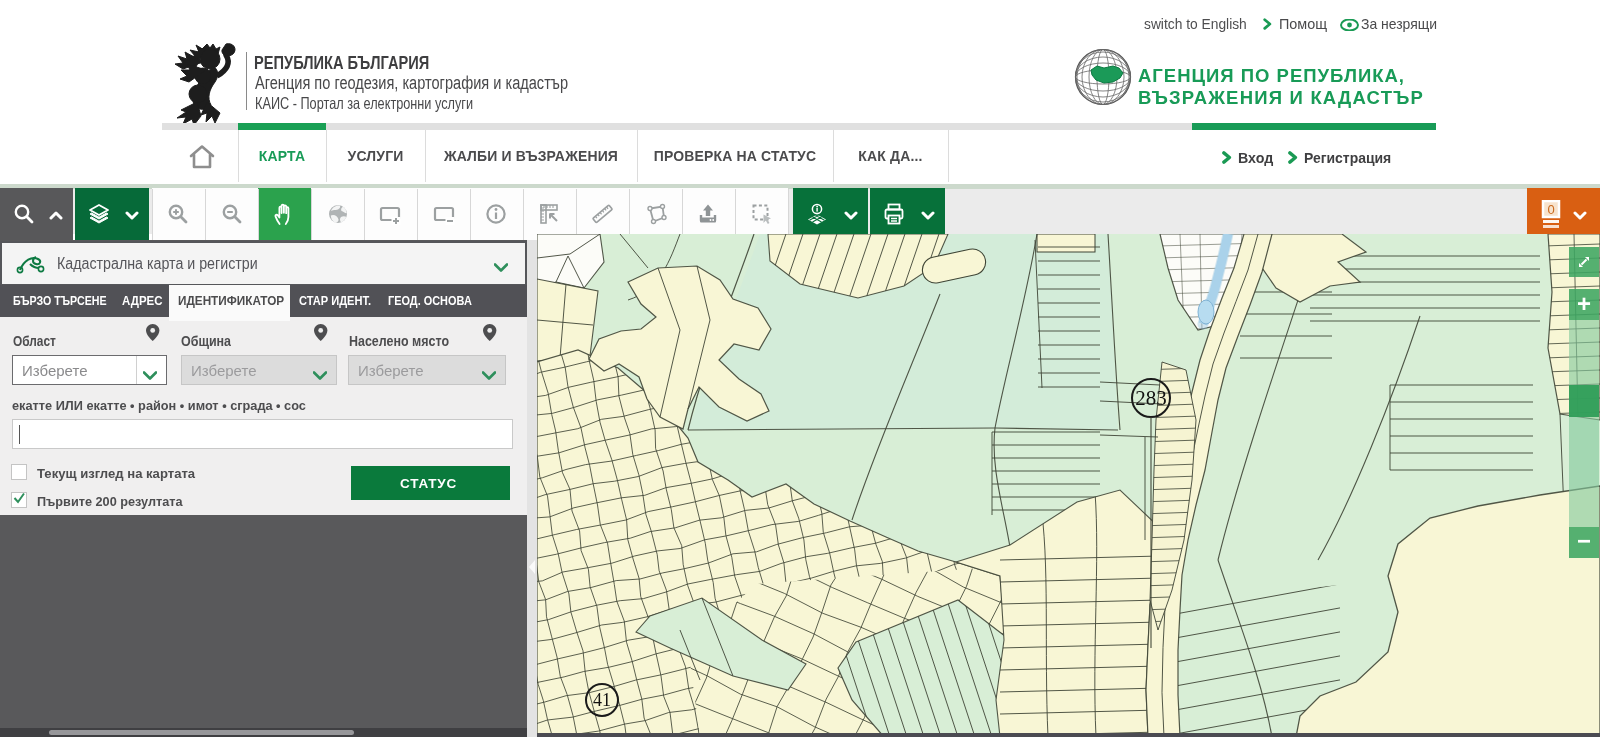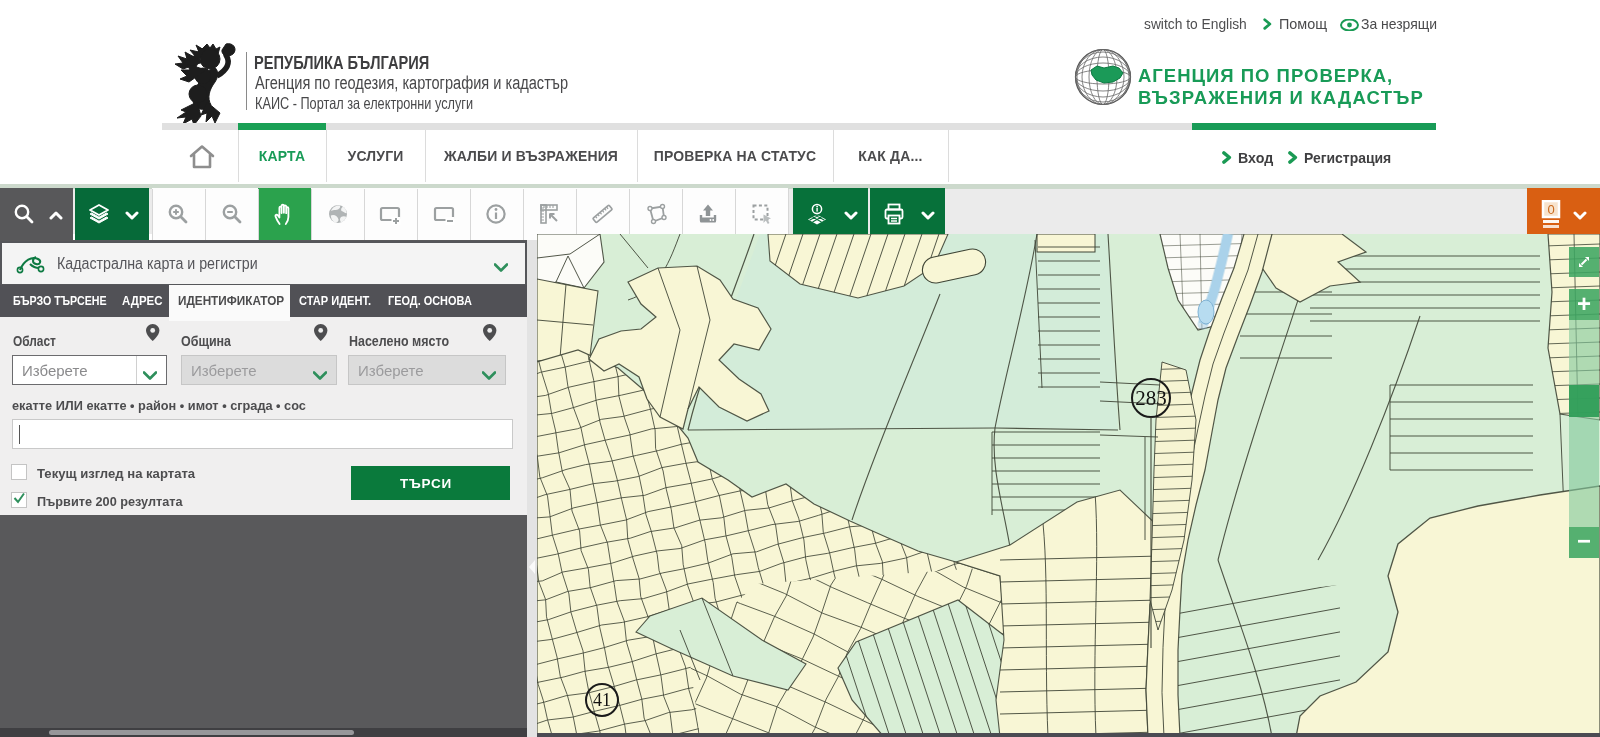--- a/index.html
+++ b/index.html
@@ -42,21 +42,21 @@
       <ellipse cx="29" cy="30" rx="14" ry="27.5" fill="none" stroke="#666" stroke-width="0.8"></ellipse>
       <ellipse cx="29" cy="30" rx="21" ry="27.5" fill="none" stroke="#666" stroke-width="0.8"></ellipse>
       <ellipse cx="29" cy="30" rx="26" ry="27.5" fill="none" stroke="#666" stroke-width="0.8"></ellipse>
       <ellipse cx="29" cy="30" rx="27.5" ry="7" fill="none" stroke="#666" stroke-width="0.8"></ellipse>
       <ellipse cx="29" cy="30" rx="27.5" ry="14" fill="none" stroke="#666" stroke-width="0.8"></ellipse>
       <ellipse cx="29" cy="30" rx="27.5" ry="20" fill="none" stroke="#666" stroke-width="0.8"></ellipse>
       <ellipse cx="29" cy="30" rx="27.5" ry="25" fill="none" stroke="#666" stroke-width="0.8"></ellipse>
       <path d="M17 23 l6-4 7 2 9-2 6 2 4 5 -3 5 -7 4 -9 1 -8-3 -4-5 Z" fill="#1b9a58" stroke="#0c7a42" stroke-width="1"></path>
     </svg>
   </div>
-<div style="position:absolute;left:1138px;top:67px;font-size:18.5px;font-weight:bold;color:#189b57;letter-spacing:1px;white-space:nowrap;transform:scaleX(1.0);transform-origin:left top;line-height:1;">АГЕНЦИЯ ПО ПРОВЕРКА,</div>
+<div style="position:absolute;left:1138px;top:67px;font-size:18.5px;font-weight:bold;color:#189b57;letter-spacing:1px;white-space:nowrap;transform:scaleX(1.0);transform-origin:left top;line-height:1;">АГЕНЦИЯ ПО РЕПУБЛИКА,</div>
 <div style="position:absolute;left:1138px;top:89px;font-size:18.5px;font-weight:bold;color:#189b57;letter-spacing:1.2px;white-space:nowrap;transform:scaleX(1.0);transform-origin:left top;line-height:1;">ВЪЗРАЖЕНИЯ И КАДАСТЪР</div>
 <div style="position:absolute;left:162px;top:123px;width:1030px;height:7px;background:#e0e0e0;"></div>
 <div style="position:absolute;left:1192px;top:123px;width:244px;height:7px;background:#189b57;"></div>
 <div style="position:absolute;left:238px;top:123px;width:88px;height:7px;background:#1aa055;"></div>
 <div style="position:absolute;left:272px;top:130px;width:0;height:0;border-left:10px solid transparent;border-right:10px solid transparent;border-top:10px solid #1aa055;"></div>
 <div style="position:absolute;left:0;top:130px;width:1600px;height:52px;background:#fff;"></div>
 <div style="position:absolute;left:188px;top:143px;width:28px;height:27px;"><svg width="28" height="27" viewBox="0 0 28 27" style="">
       <path d="M3 13 L14 3.5 L25 13 M6 11.5 V24 H22 V11.5" fill="none" stroke="#8e8e8e" stroke-width="2.6" stroke-linejoin="round" stroke-linecap="round"></path>
     </svg></div>
 <div style="position:absolute;left:238px;top:130px;width:88px;height:52px;line-height:52px;text-align:center;font-size:15.5px;font-weight:bold;color:#189b57;letter-spacing:0.2px;transform:scaleX(0.9);transform-origin:center;">КАРТА</div>
@@ -590,21 +590,21 @@
 <div style="position:absolute;left:12px;top:419px;width:501px;height:30px;background:#fff;border:1px solid #c9c9c9;box-sizing:border-box;"></div>
 <div style="position:absolute;left:19px;top:425px;width:1px;height:19px;background:#555;"></div>
 <div style="position:absolute;left:11px;top:464px;width:14px;height:14px;background:#fff;border:1px solid #c4c4c4;"></div>
 <div style="position:absolute;left:37px;top:467px;font-size:13.5px;font-weight:bold;color:#4d4d4f;letter-spacing:0;white-space:nowrap;transform:scaleX(0.97);transform-origin:left top;line-height:1;">Текущ изглед на картата</div>
 <div style="position:absolute;left:11px;top:492px;width:14px;height:14px;background:#fff;border:1px solid #c4c4c4;"></div>
 <div style="position:absolute;left:12px;top:491px;width:14px;height:14px;"><svg width="14" height="14" viewBox="0 0 14 14" style="">
       <path d="M2.5 7 L6 11 L12 2.5" fill="none" stroke="#2e8f5c" stroke-width="2"></path>
     </svg></div>
 <div style="position:absolute;left:37px;top:495px;font-size:13.5px;font-weight:bold;color:#4d4d4f;letter-spacing:0;white-space:nowrap;transform:scaleX(0.94);transform-origin:left top;line-height:1;">Първите 200 резултата</div>
 <div style="position:absolute;left:351px;top:466px;width:159px;height:34px;background:#0a7a3c;"></div>
-<div style="position:absolute;left:400px;top:477px;font-size:13.5px;font-weight:bold;color:#fff;letter-spacing:0.8px;white-space:nowrap;transform:scaleX(1.0);transform-origin:left top;line-height:1;">ТЪРСИ</div>
+<div style="position:absolute;left:400px;top:477px;font-size:13.5px;font-weight:bold;color:#fff;letter-spacing:0.8px;white-space:nowrap;transform:scaleX(1.0);transform-origin:left top;line-height:1;">СТАТУС</div>
 <div style="position:absolute;left:0;top:728px;width:527px;height:9px;background:#3f3f42;"></div>
 <div style="position:absolute;left:49px;top:730px;width:305px;height:5px;background:#97979a;border-radius:3px;"></div>
 <div style="position:absolute;left:527px;top:240px;width:10px;height:497px;background:#e3e3e3;"></div>
 <div style="position:absolute;left:529px;top:560px;width:0;height:0;border-top:7px solid transparent;border-bottom:7px solid transparent;border-right:6px solid #fafafa;"></div>
 <div style="position:absolute;width:30px;height:31px;background:rgba(62,166,98,0.88);color:#fff;text-align:center;left:1569px;top:247px;height:30px;"><svg width="16" height="16" viewBox="0 0 16 16" style="margin-top:7px">
       <path d="M5.5 10.5 L10.5 5.5" stroke="#fff" stroke-width="2" fill="none"></path>
       <path d="M9 3 H13 V7 Z" fill="#fff"></path>
       <path d="M7 13 H3 V9 Z" fill="#fff"></path>
     </svg></div>
 <div style="position:absolute;width:30px;height:31px;background:rgba(62,166,98,0.88);color:#fff;text-align:center;left:1569px;top:289px;font-size:24px;font-weight:bold;line-height:29px;">+</div>

